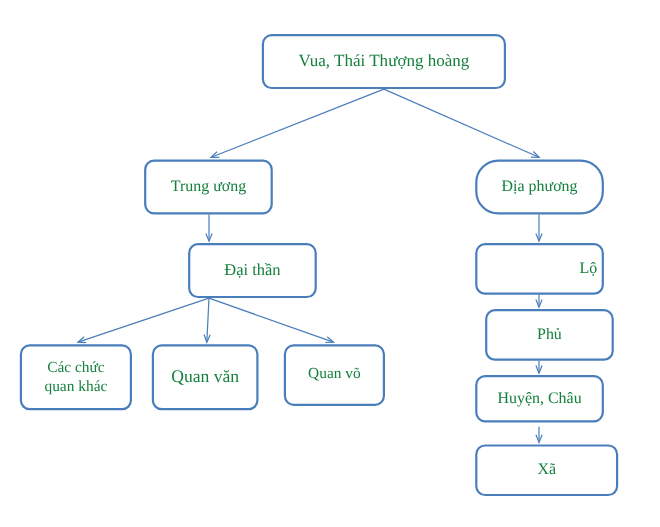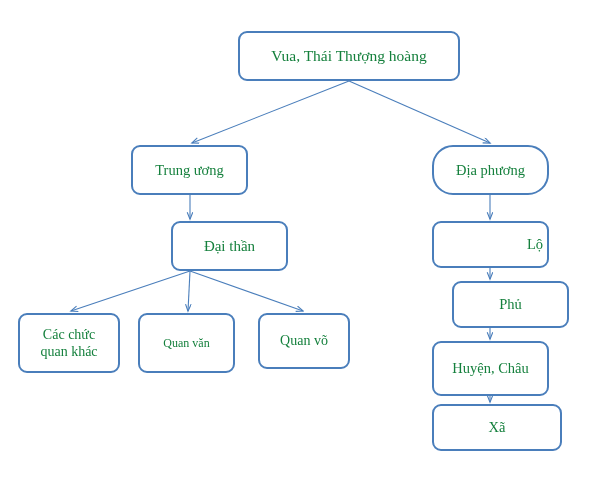--- a/index.html
+++ b/index.html
@@ -46,25 +46,25 @@
     display: block;
     padding: 0 4px;
     white-space: pre-line;
   }
   
   .n-king       { left: 238px; top: 31px;  width: 222px; height: 50px; font-size: 15.5px; }
   .n-central    { left: 131px; top: 145px; width: 117px; height: 50px; font-size: 14.5px; }
   .n-local      { left: 432px; top: 145px; width: 117px; height: 50px; font-size: 14.5px; border-radius: 21px; }
   .n-mandarin   { left: 131px; top: 221px; width: 117px; height: 50px; font-size: 15px; margin-left: 40px; }
   .n-other      { left: 18px;  top: 313px; width: 102px; height: 60px; font-size: 14px; }
-  .n-civil      { left: 138px; top: 313px; width: 97px;  height: 60px; font-size: 12px; }
+  .n-civil      { left: 138px; top: 313px; width: 97px;  height: 60px; font-size: 16px; }
   .n-military   { left: 258px; top: 313px; width: 92px;  height: 56px; font-size: 14px; }
   .n-lo         { left: 432px; top: 221px; width: 117px; height: 47px; font-size: 14.5px; justify-content: flex-end; }
-  .n-phu        { left: 452px; top: 281px; width: 117px; height: 47px; font-size: 14.5px; }
-  .n-huyen      { left: 432px; top: 341px; width: 117px; height: 55px; font-size: 14.5px; }
+  .n-phu        { left: 441px; top: 281px; width: 117px; height: 47px; font-size: 14.5px; }
+  .n-huyen      { left: 432px; top: 341px; width: 117px; height: 43px; font-size: 14.5px; }
   .n-xa         { left: 432px; top: 404px; width: 130px; height: 47px; font-size: 14.5px; }
 </style>
 </head>
 <body>
 
 <div id="diagram-root">
 
   <svg id="connector-layer" viewBox="0 0 600 479" width="600" height="479" xmlns="http://www.w3.org/2000/svg">
     <defs>
       <marker id="arrowhead" markerWidth="9" markerHeight="9" refX="7.4" refY="3.2" orient="auto" markerUnits="userSpaceOnUse">

